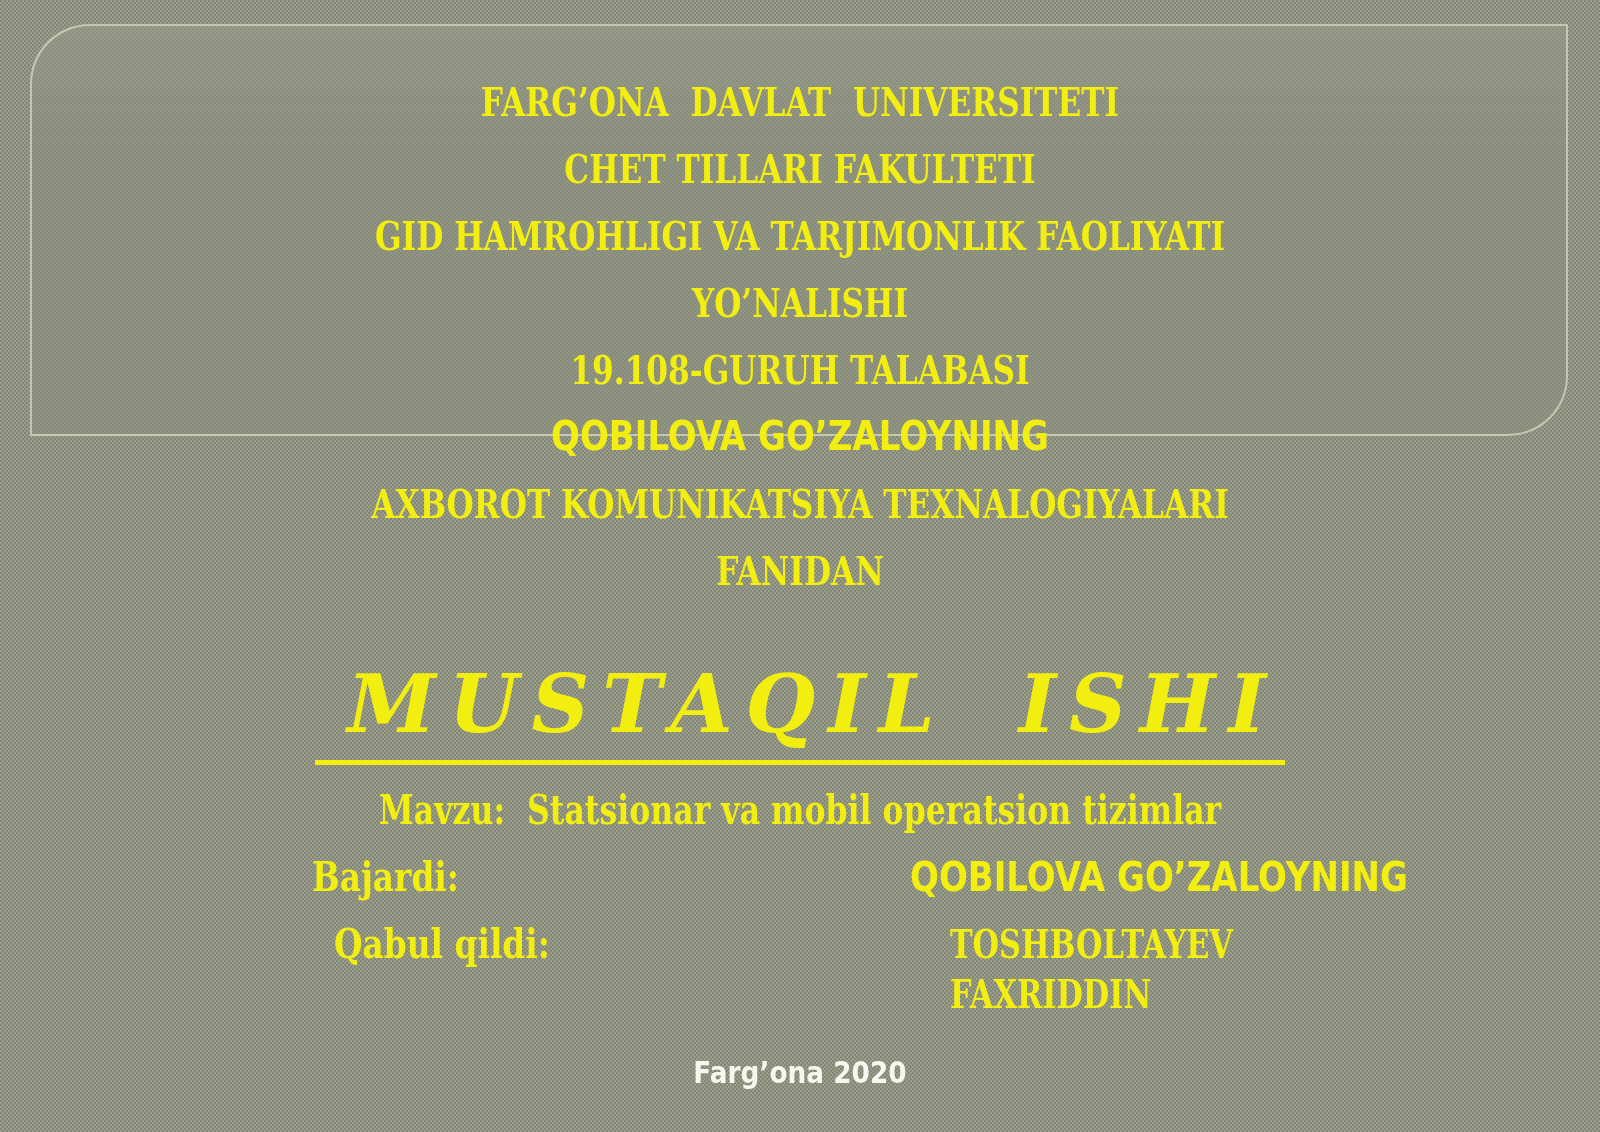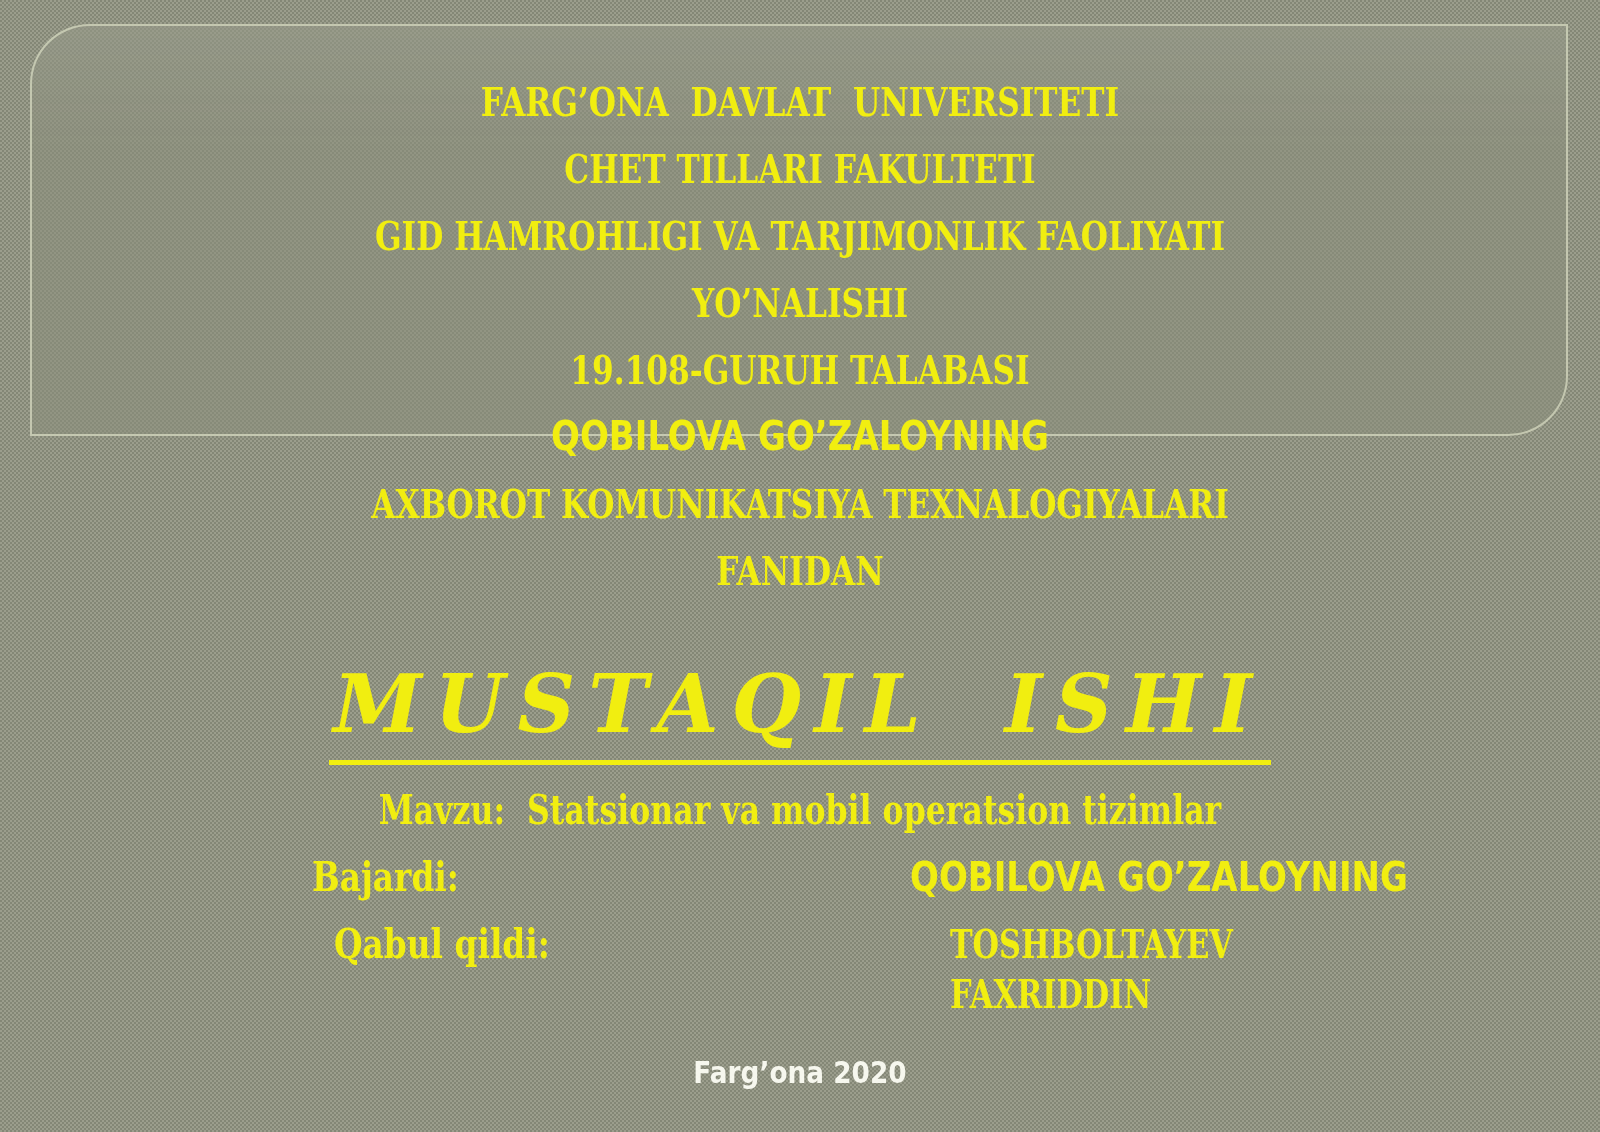--- a/index.html
+++ b/index.html
@@ -31,21 +31,21 @@
     font-family:"DejaVu Sans", sans-serif;
     transform:scaleX(0.85);
   }
   .title-wrap{position:absolute;top:658px;left:20px;width:1560px;text-align:center;line-height:92px;z-index:2;}
   .title-text{
     display:inline-block;
     font-family:"DejaVu Serif", serif;
     font-style:italic;font-weight:bold;
     font-size:80px;letter-spacing:13px;word-spacing:30px;
     border-bottom:5px solid #f1ee10;
-    padding:0 6px 10px 4px;
+    padding:0 6px 10px 32px;
     white-space:pre-wrap;
   }
   .topic{
     position:absolute;top:785px;left:20px;width:1560px;text-align:center;
     line-height:50px;font-weight:bold;font-size:41px;
     white-space:pre-wrap;
     transform:scaleX(0.77);transform-origin:50% 50%;z-index:2;
   }
   .credit-label,.credit-value{
     position:absolute;height:50px;line-height:50px;

